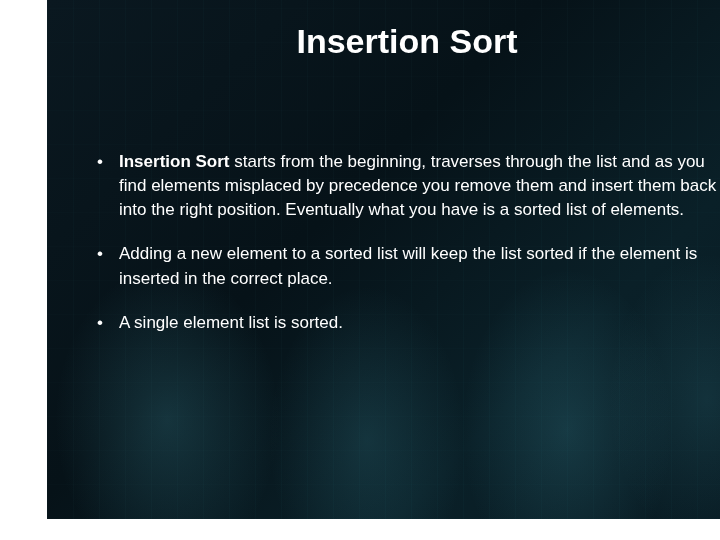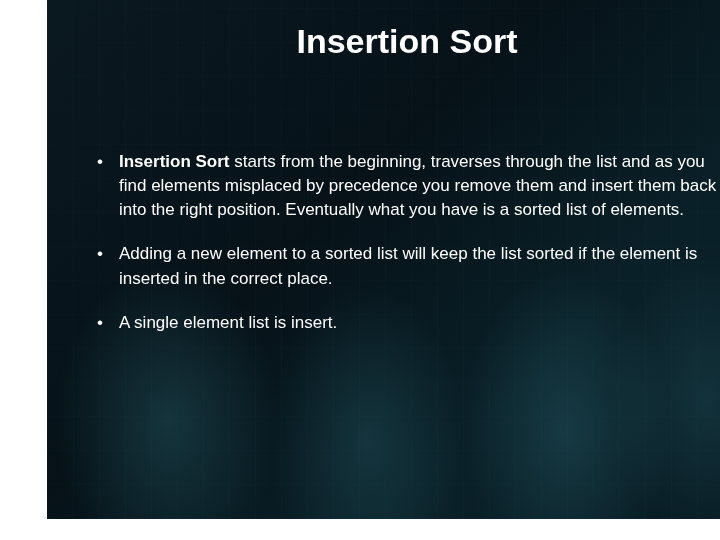--- a/index.html
+++ b/index.html
@@ -91,17 +91,17 @@
 
   <div class="content">
     <ul class="bullets">
       <li>
         <span class="bold-lead">Insertion Sort</span><span> starts from the beginning, traverses through the list and as you find elements misplaced by precedence you remove them and insert them back into the right position. Eventually what you have is a sorted list of elements.</span>
       </li>
       <li>
         <span class="bold-lead"></span><span>Adding a new element to a sorted list will keep the list sorted if the element is inserted in the correct place.</span>
       </li>
       <li>
-        <span class="bold-lead"></span><span>A single element list is insert.</span>
+        <span class="bold-lead"></span><span>A single element list is sorted.</span>
       </li>
     </ul>
   </div>
 </div>
 
 </body></html>

